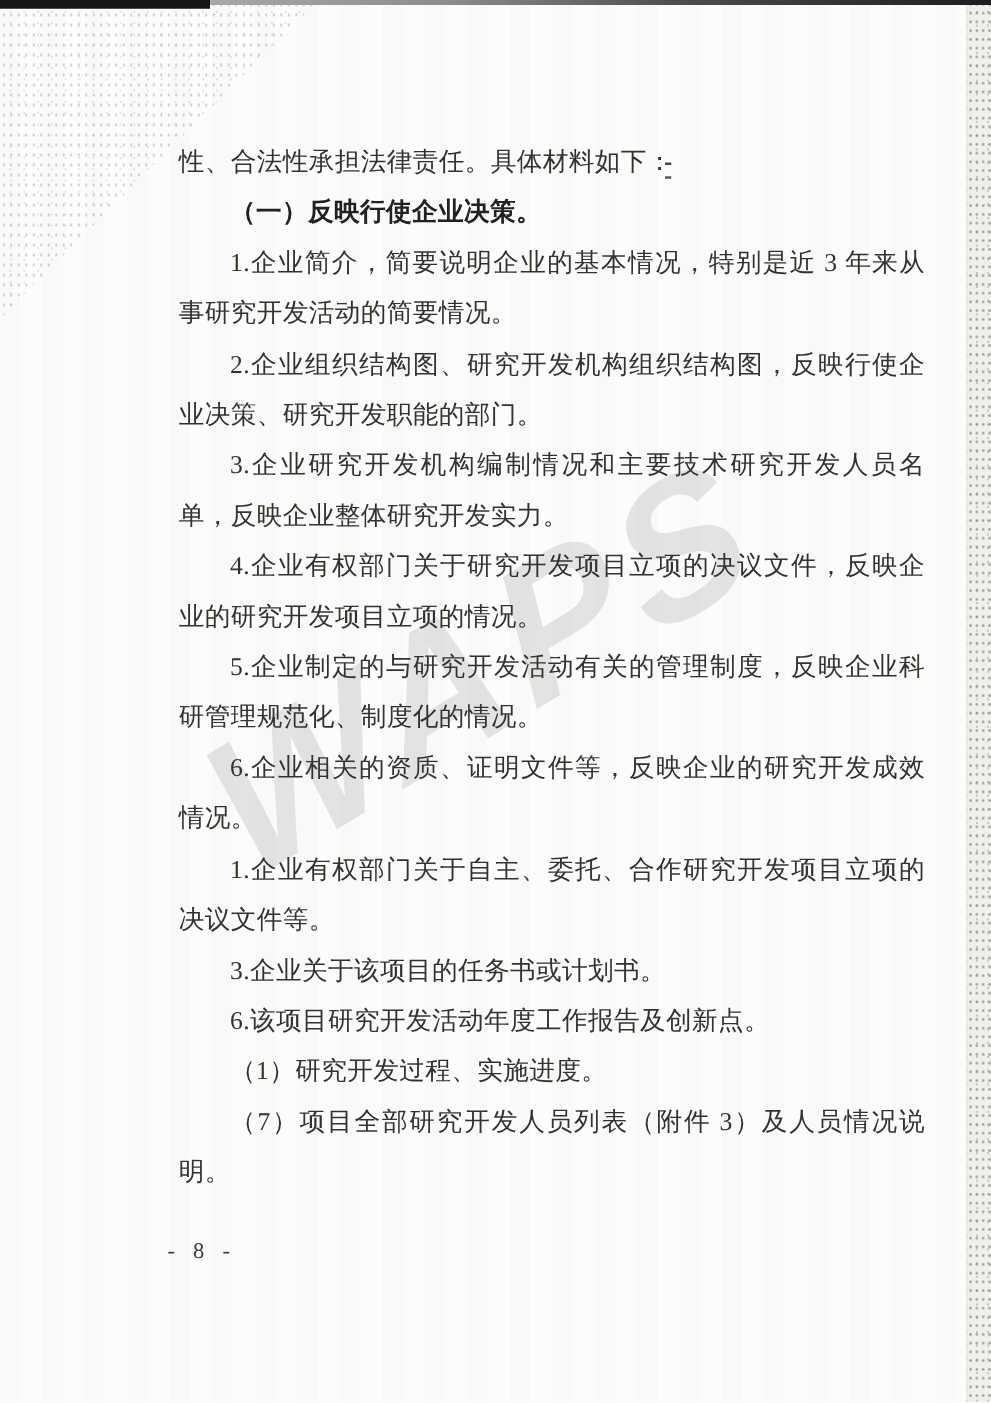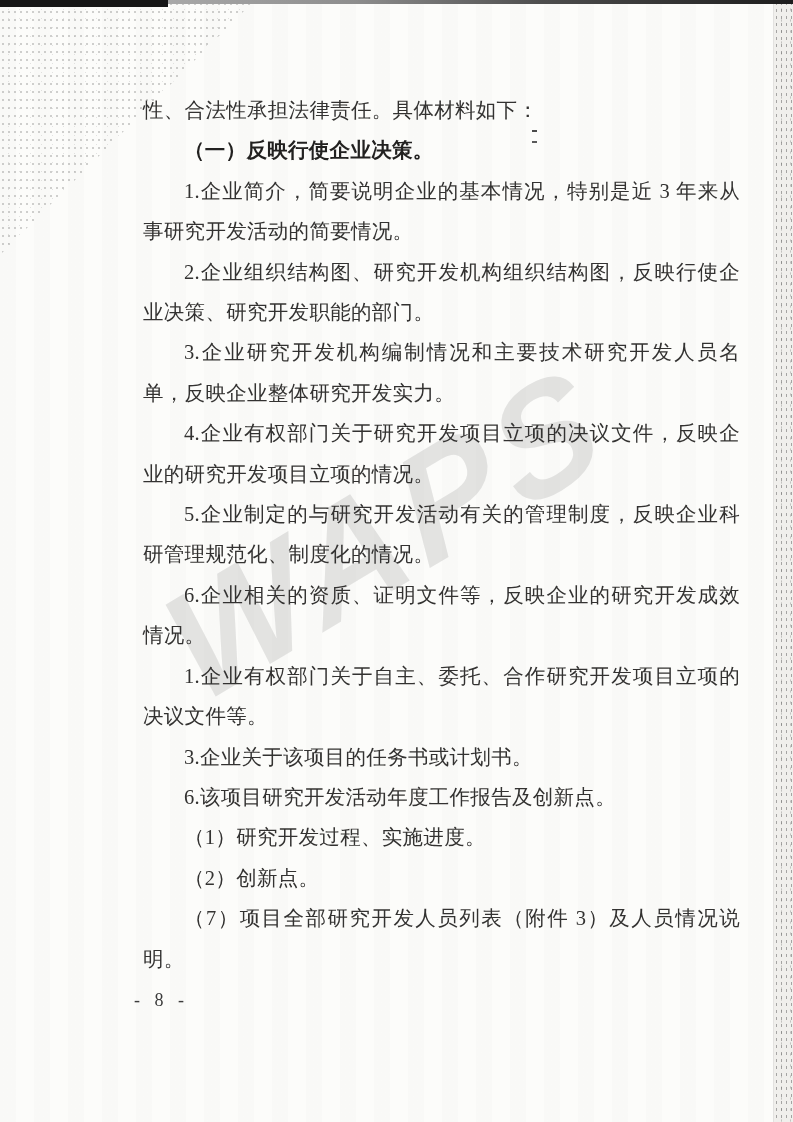--- a/index.html
+++ b/index.html
@@ -53,21 +53,21 @@
     text-align:center;
     font-family:"Liberation Sans","DejaVu Sans",sans-serif;
     font-weight:bold; font-style:italic;
     font-size:152px; line-height:160px; letter-spacing:10px;
     color:rgba(170,170,170,0.30);
     transform:rotate(-31deg) skewX(-6deg);
     z-index:1; user-select:none; white-space:nowrap;
   }
   
   .content {
-    position:absolute; left:143px; top:90px; width:597px; z-index:2;
+    position:absolute; left:143px; top:110px; width:597px; z-index:2;
     font-size:20.5px; line-height:40.4px; letter-spacing:0.3px;
     color:#333231;
     text-align:justify; text-justify:inter-character;font-family:Liberation Serif, serif;
   }
   .content p { margin:0; text-indent:2em; }
   .content p.no-indent { text-indent:0; }
   .content p.heading { font-weight:bold; color:#222120; }
   .page-number {
     position:absolute; left:134px; top:990px; z-index:2;
     font-size:18px; letter-spacing:5px; color:#3c3c3c;
@@ -94,19 +94,18 @@
     <p>1.企业简介，简要说明企业的基本情况，特别是近 3 年来从事研究开发活动的简要情况。</p>
     <p>2.企业组织结构图、研究开发机构组织结构图，反映行使企业决策、研究开发职能的部门。</p>
     <p>3.企业研究开发机构编制情况和主要技术研究开发人员名单，反映企业整体研究开发实力。</p>
     <p>4.企业有权部门关于研究开发项目立项的决议文件，反映企业的研究开发项目立项的情况。</p>
     <p>5.企业制定的与研究开发活动有关的管理制度，反映企业科研管理规范化、制度化的情况。</p>
     <p>6.企业相关的资质、证明文件等，反映企业的研究开发成效情况。</p>
     <p>1.企业有权部门关于自主、委托、合作研究开发项目立项的决议文件等。</p>
     <p>3.企业关于该项目的任务书或计划书。</p>
     <p>6.该项目研究开发活动年度工作报告及创新点。</p>
     <p>（1）研究开发过程、实施进度。</p>
-    <p>（2）创新点。</p>
     <p>（7）项目全部研究开发人员列表（附件 3）及人员情况说明。</p>
   </div>
 
   <div class="page-number">- 8 -</div>
 
 </div>
 
 </body></html>

